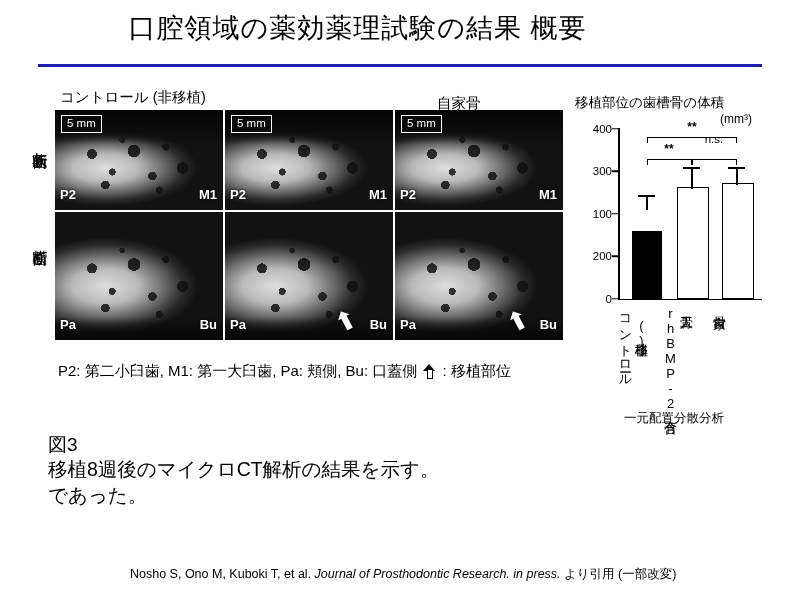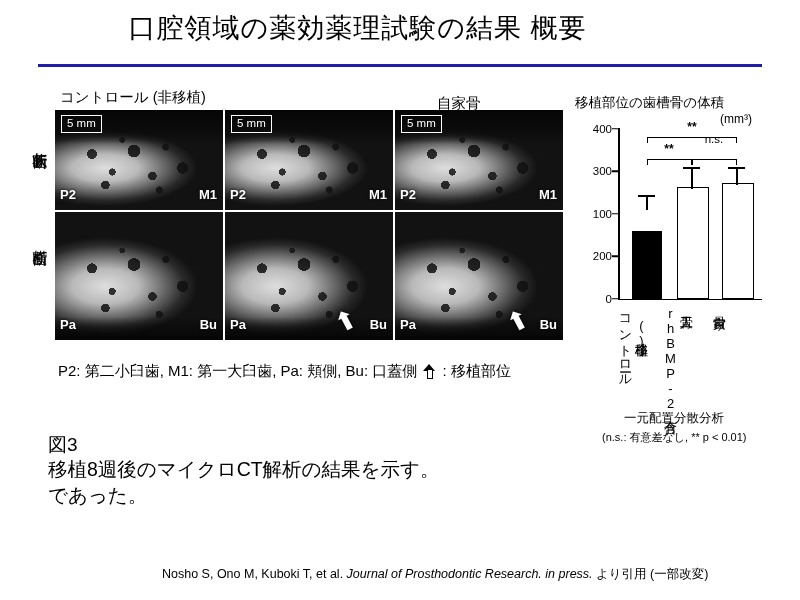--- a/index.html
+++ b/index.html
@@ -282,21 +282,20 @@
     line-height: 26px;
     width: 730px;
   }
   .body-text div { white-space: nowrap; }
   .citation {
     position: absolute;
     left: 130px;
     top: 566px;
     font-size: 12.5px;
     white-space: nowrap;
-    margin-left: 32px;
   }
   .citation .ital {
     font-style: italic;
   }
 </style>
 </head>
 <body>
 
 <div class="slide">
 
@@ -420,21 +419,20 @@
 
   <div class="xlabel" style="left:618px; top:306px;">コントロール</div>
   <div class="xlabel" style="left:634px; top:318px;">(非移植)</div>
 
   <div class="xlabel" style="left:663px; top:306px;">rhBMP-2含有</div>
   <div class="xlabel" style="left:679px; top:306px;">人工骨</div>
 
   <div class="xlabel" style="left:712px; top:306px;">自家骨</div>
 
   <div class="stat-note" style="left:624px; top:410px;">一元配置分散分析</div>
-  <div class="stat-note2" style="left:602px; top:430px;">(n.s.: 有意差なし, ** p &lt; 0.01)</div>
 
   <div class="fig-label">図3</div>
   <div class="body-text">
     <div>移植8週後のマイクロCT解析の結果を示す。</div>
     <div>であった。</div>
   </div>
 
   <div class="citation">
     <span>Nosho S, Ono M, Kuboki T, et al. </span><span class="ital">Journal of Prosthodontic Research. in press.</span><span> より引用 (一部改変)</span>
   </div>

